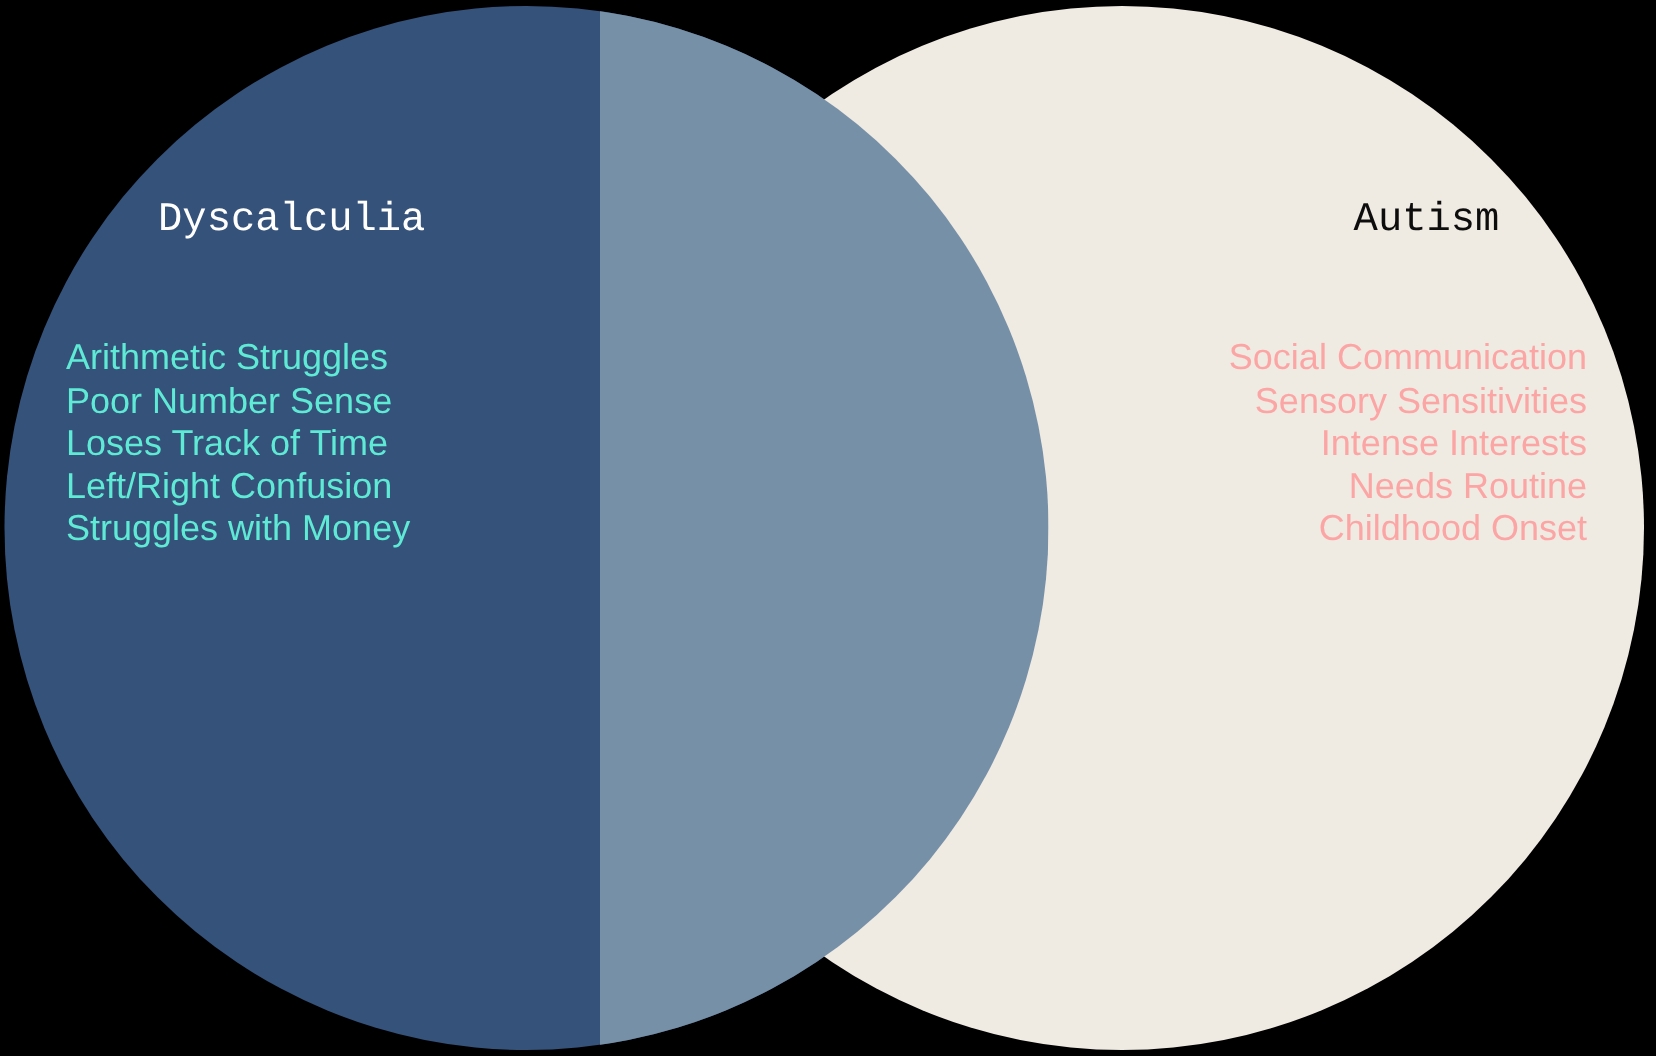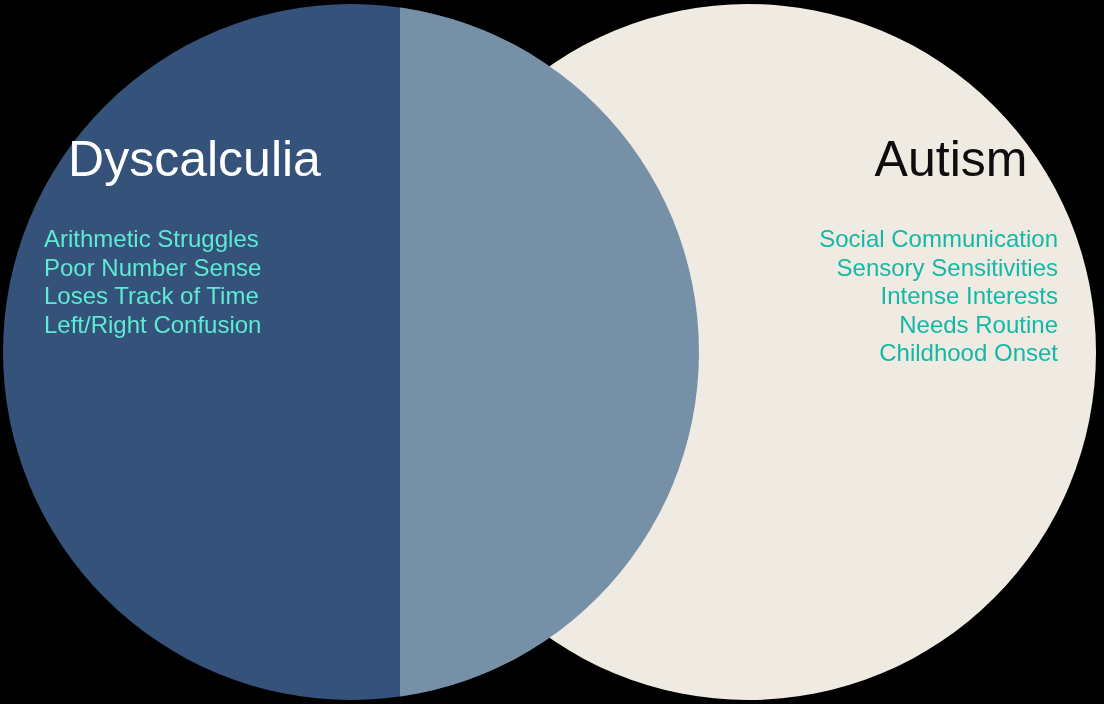--- a/index.html
+++ b/index.html
@@ -63,24 +63,25 @@
   .text-layer {
     position: absolute;
     left: 0;
     top: 0;
     width: 1104px;
     height: 704px;
   }
 
   .venn-title {
     position: absolute;
-    font-size: 50px;
+    font-size: 27px;
     font-weight: 400;
     line-height: 1;
     white-space: nowrap;
+    font-family: Liberation Mono, monospace;
   }
   #title-left {
     left: 0;
     top: 134px;
     width: 389px;
     text-align: center;
     color: #ffffff;
   }
   #title-right {
     left: 760px;
@@ -115,21 +116,21 @@
     text-align: center;
     color: #ffffff;
     font-size: 21.5px;
     line-height: 28px;
   }
   #list-right {
     left: 718px;
     top: 225px;
     width: 340px;
     text-align: right;
-    color: #14b8a6;
+    color: #fca5a5;
     font-size: 24px;
     line-height: 28.5px;
   }
 </style>
 </head>
 <body>
 
 <div id="venn-stage">
 
   <div class="venn-circle" id="circle-left"></div>
@@ -144,20 +145,21 @@
 
     <div class="venn-title" id="title-left">Dyscalculia</div>
 
     <div class="venn-title" id="title-right">Autism</div>
 
     <ul class="venn-list" id="list-left">
       <li>Arithmetic Struggles</li>
       <li>Poor Number Sense</li>
       <li>Loses Track of Time</li>
       <li>Left/Right Confusion</li>
+      <li>Struggles with Money</li>
     </ul>
 
 
     <ul class="venn-list" id="list-right">
       <li>Social Communication</li>
       <li>Sensory Sensitivities</li>
       <li>Intense Interests</li>
       <li>Needs Routine</li>
       <li>Childhood Onset</li>
     </ul>

